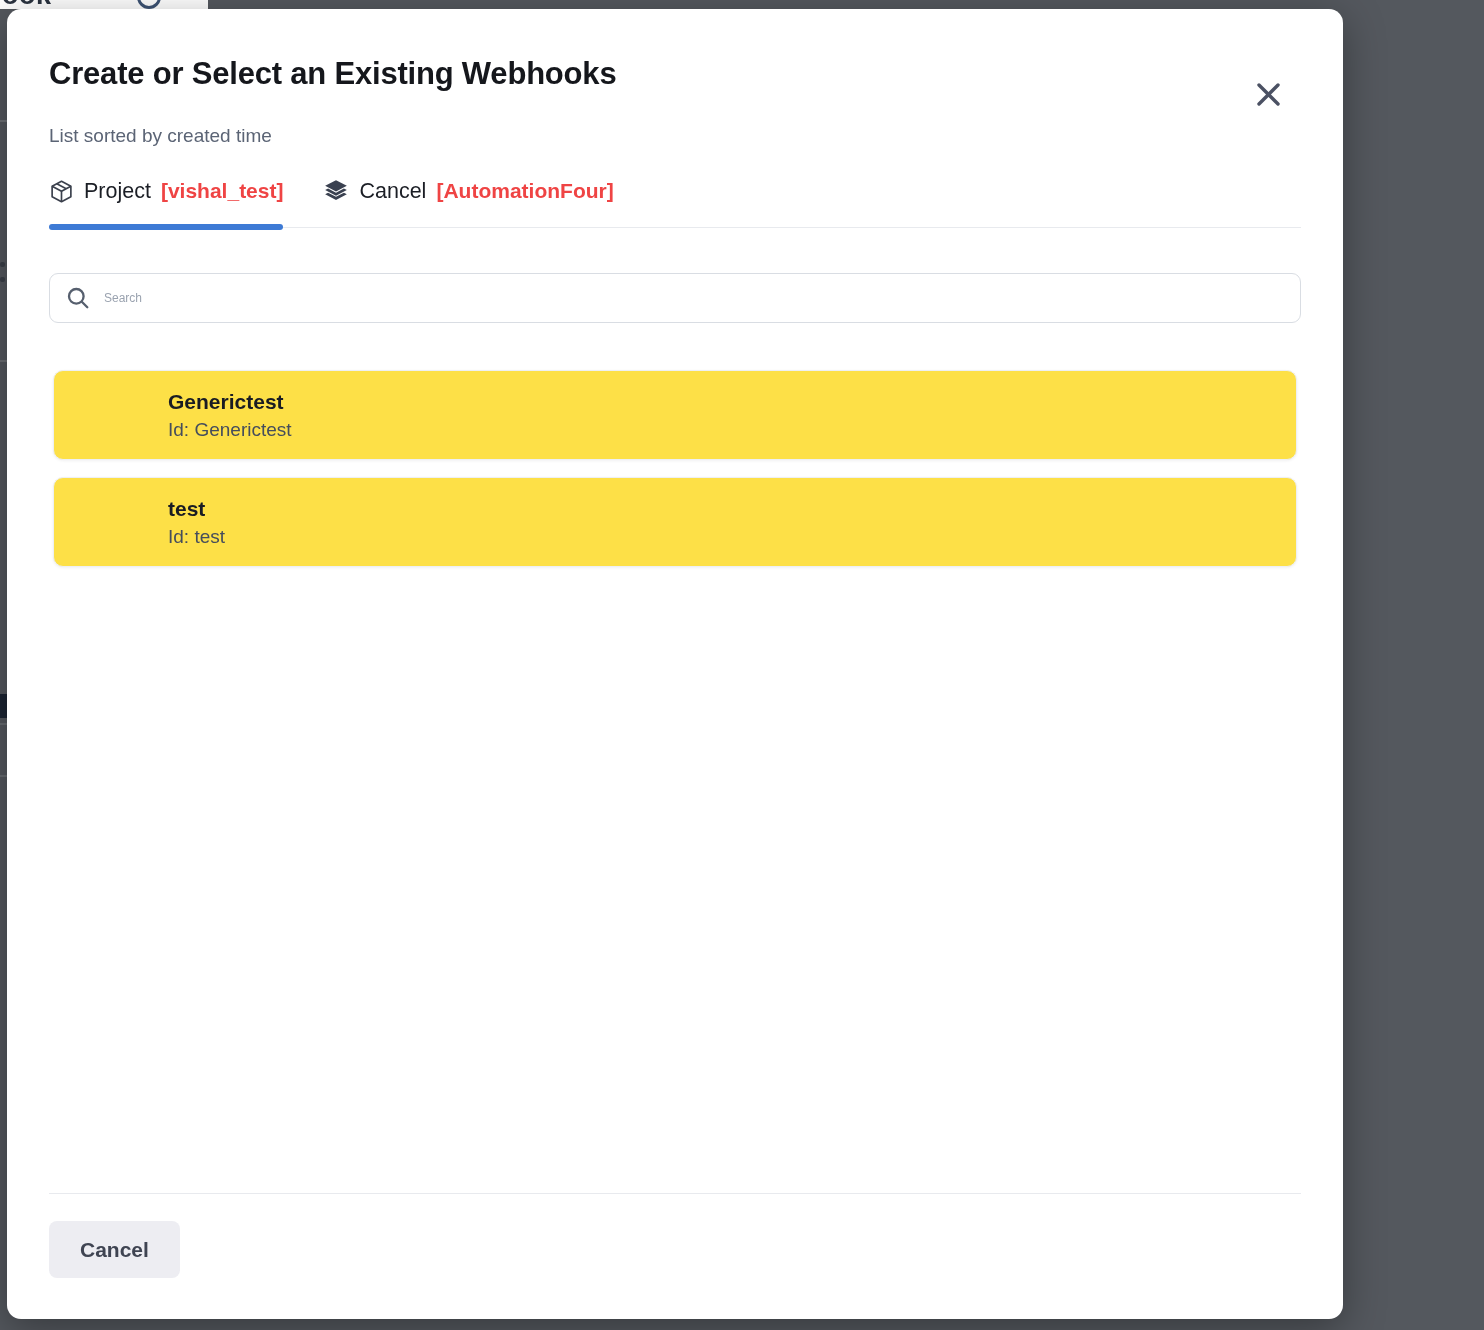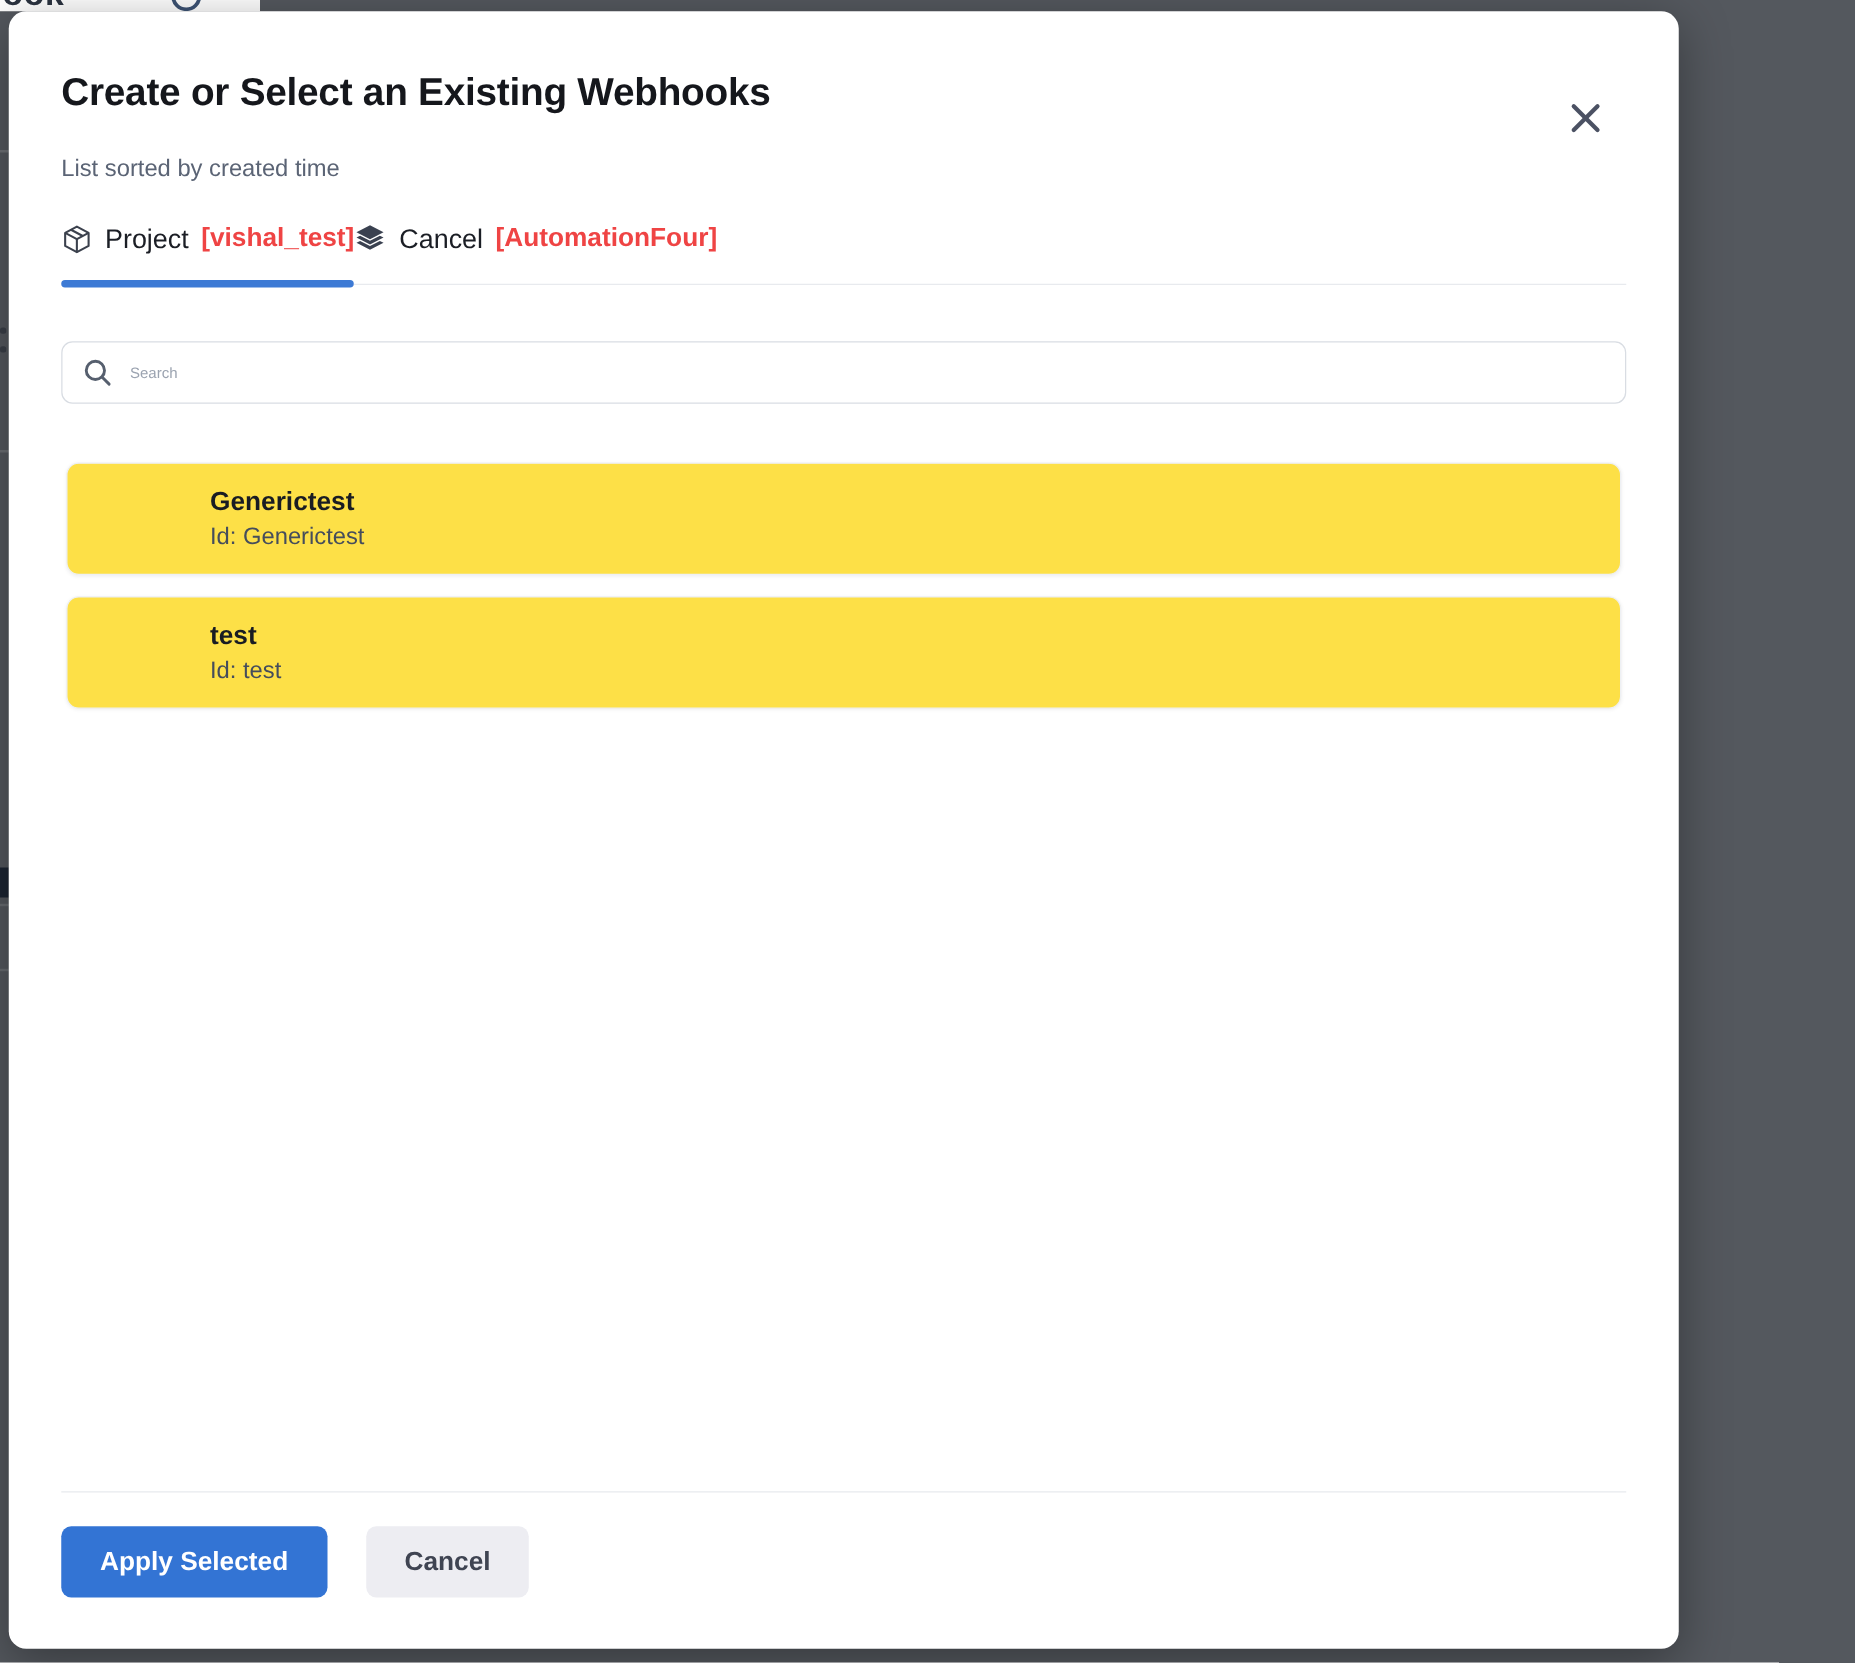--- a/index.html
+++ b/index.html
@@ -49,21 +49,21 @@
   }
   .close-btn {
     position:absolute; top:68px; right:58px; width:34px; height:34px;
     background:none; border:none; cursor:pointer;
     display:flex; align-items:center; justify-content:center;
   }
 
   
   .tabs-row {
     position:absolute; top:169px; left:42px; right:42px;
-    display:flex; 
+    display:flex; gap:40px;
     border-bottom:1px solid #e8eaee;
   }
   .tab {
     position:relative; display:flex; align-items:center; gap:10px;
     padding-bottom:23px; cursor:pointer; white-space:nowrap;
   }
   .tab-label { font-size:21.5px; color:#1b1e25; font-weight:500; }
   .tab-context { font-size:21px; color:#ef4444; font-weight:700; }
   .tab .tab-icon { display:flex; align-items:center; }
   .tab.active::after {
@@ -204,17 +204,16 @@
         <span class="item-name">test</span>
         <span class="item-id">Id: test</span>
       </span>
     </div>
 
 
   </div>
 
   <div class="footer-divider"></div>
   <div class="footer">
-    <button class="btn btn-primary">Apply Selected</button>
     <button class="btn btn-secondary">Cancel</button>
   </div>
 
 </div>
 
 </body></html>

